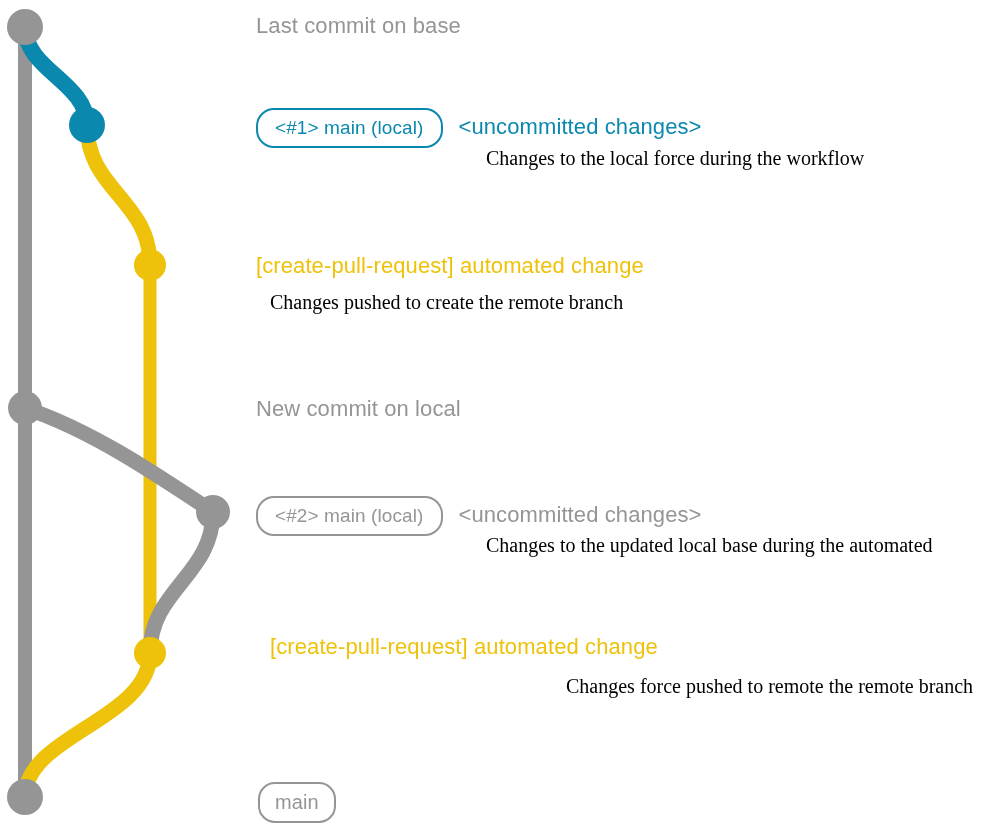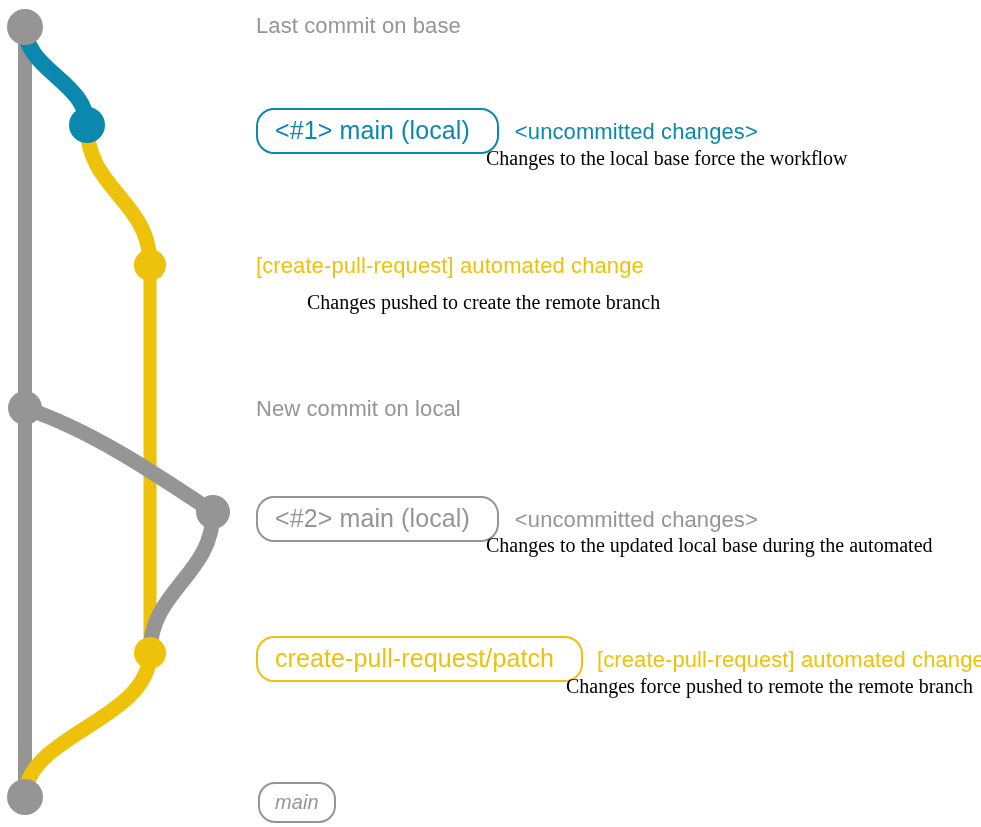--- a/index.html
+++ b/index.html
@@ -31,23 +31,23 @@
   }
 
   
   .pill {
     display: inline-flex;
     align-items: center;
     justify-content: center;
     box-sizing: border-box;
     border-radius: 18px;
     border: 2px solid currentColor;
-    font-size: 25px;
+    font-size: 19px;
     line-height: 1;
-    padding: 8px 27px 9px 17px;
+    padding: 8px 17px 9px 17px;
     white-space: nowrap;
     letter-spacing: 0.1px;
   }
   .pill.small {
     font-size: 20px;
     padding: 8px 15px 9px 15px;
     border-width: 2px;
     border-radius: 17px;
   }
 
@@ -107,41 +107,40 @@
 
 <div class="row" style="left:256px; top:15px;">
   <span class="subject c-gray">Last commit on base</span>
 </div>
 
 <div class="row" style="left:256px; top:108px;">
   <span class="pill c-blue">&lt;#1&gt; main (local)</span>
   <span class="gap-a"></span>
   <span class="subject c-blue">&lt;uncommitted changes&gt;</span>
 </div>
-<div class="desc" style="left:486px; top:148px;">Changes to the local base force the workflow</div>
+<div class="desc" style="left:486px; top:148px;">Changes to the local force during the workflow</div>
 
 <div class="row" style="left:256px; top:255px;">
   <span class="subject c-yellow">[create-pull-request] automated change</span>
 </div>
-<div class="desc" style="left:270px; top:292px;margin-left:37px;">Changes pushed to create the remote branch</div>
+<div class="desc" style="left:270px; top:292px;">Changes pushed to create the remote branch</div>
 
 <div class="row" style="left:256px; top:398px;">
   <span class="subject c-gray">New commit on local</span>
 </div>
 
 <div class="row" style="left:256px; top:496px;">
   <span class="pill c-gray">&lt;#2&gt; main (local)</span>
   <span class="gap-a"></span>
   <span class="subject c-gray">&lt;uncommitted changes&gt;</span>
 </div>
 <div class="desc" style="left:486px; top:535px;">Changes to the updated local base during the automated</div>
 
 <div class="row" style="left:256px; top:636px;">
-  <span class="pill c-yellow">create-pull-request/patch</span>
   <span class="gap-b"></span>
   <span class="subject c-yellow">[create-pull-request] automated change</span>
 </div>
 <div class="desc" style="left:566px; top:676px;">Changes force pushed to remote the remote branch</div>
 
-<div class="row" style="left:258px; top:782px;font-style:italic;">
+<div class="row" style="left:258px; top:782px;">
   <span class="pill small c-gray">main</span>
   <span class="gap-b"></span>
 </div>
 
 </body></html>

